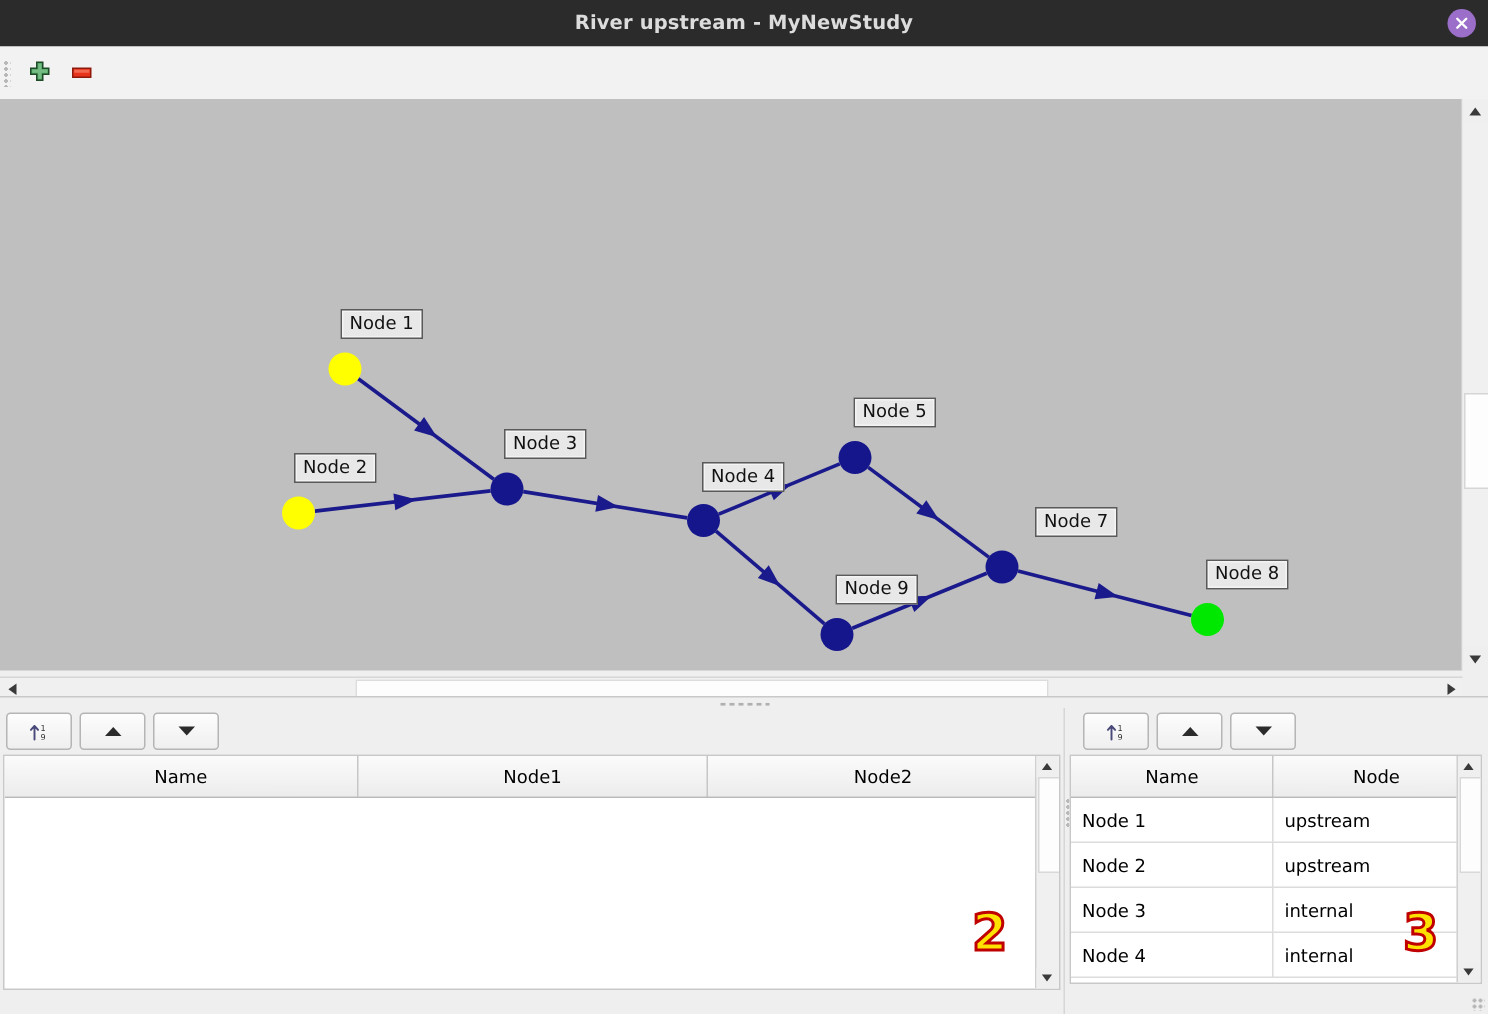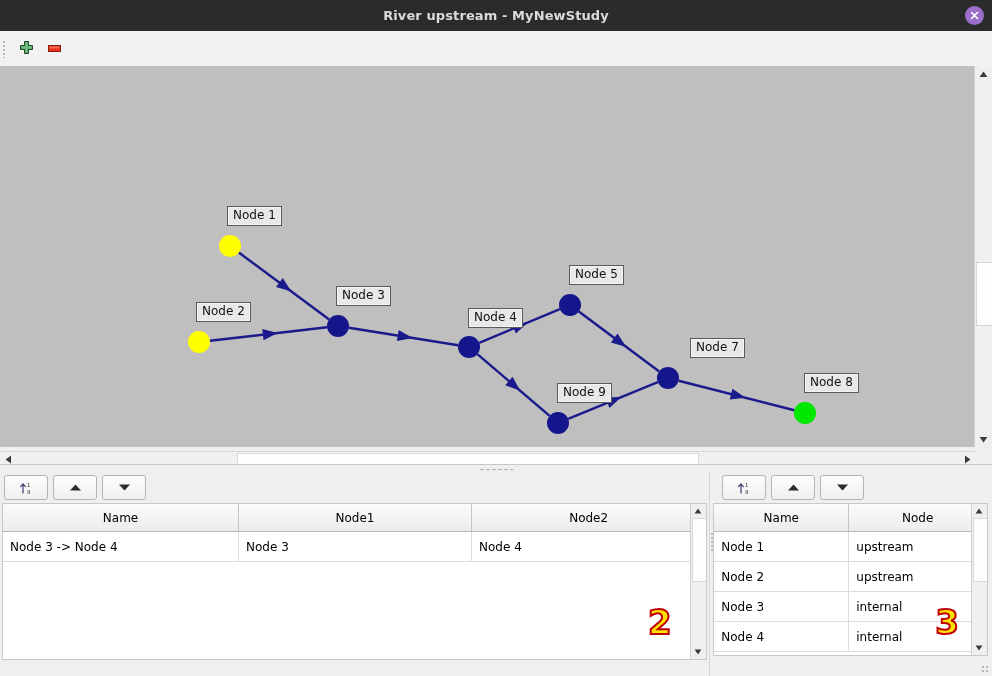--- a/index.html
+++ b/index.html
@@ -316,25 +316,20 @@
       <div class="table-shell">
         <table class="grid">
           <thead>
               <tr id="reaches-head">
                 <th style="width: 233px;">Name</th>
                 <th style="width: 230px;">Node1</th>
                 <th style="width: auto;">Node2</th>
               </tr>
             </thead>
           <tbody id="reaches-body">
-              <tr>
-                <td>Node 3 -&gt; Node 4</td>
-                <td>Node 3</td>
-                <td>Node 4</td>
-              </tr>
             </tbody>
         </table>
         <div class="tbl-vscroll">
           <div class="arrow up">
             <svg width="8" height="6" viewBox="0 0 8 6">
                 <path d="M4 0.6 L7.4 5.4 L0.6 5.4 z" fill="#3a3a3a"></path>
               </svg>
           </div>
           <div class="thumb" style="top:14px;height:62px;"></div>
           <div class="arrow down">

